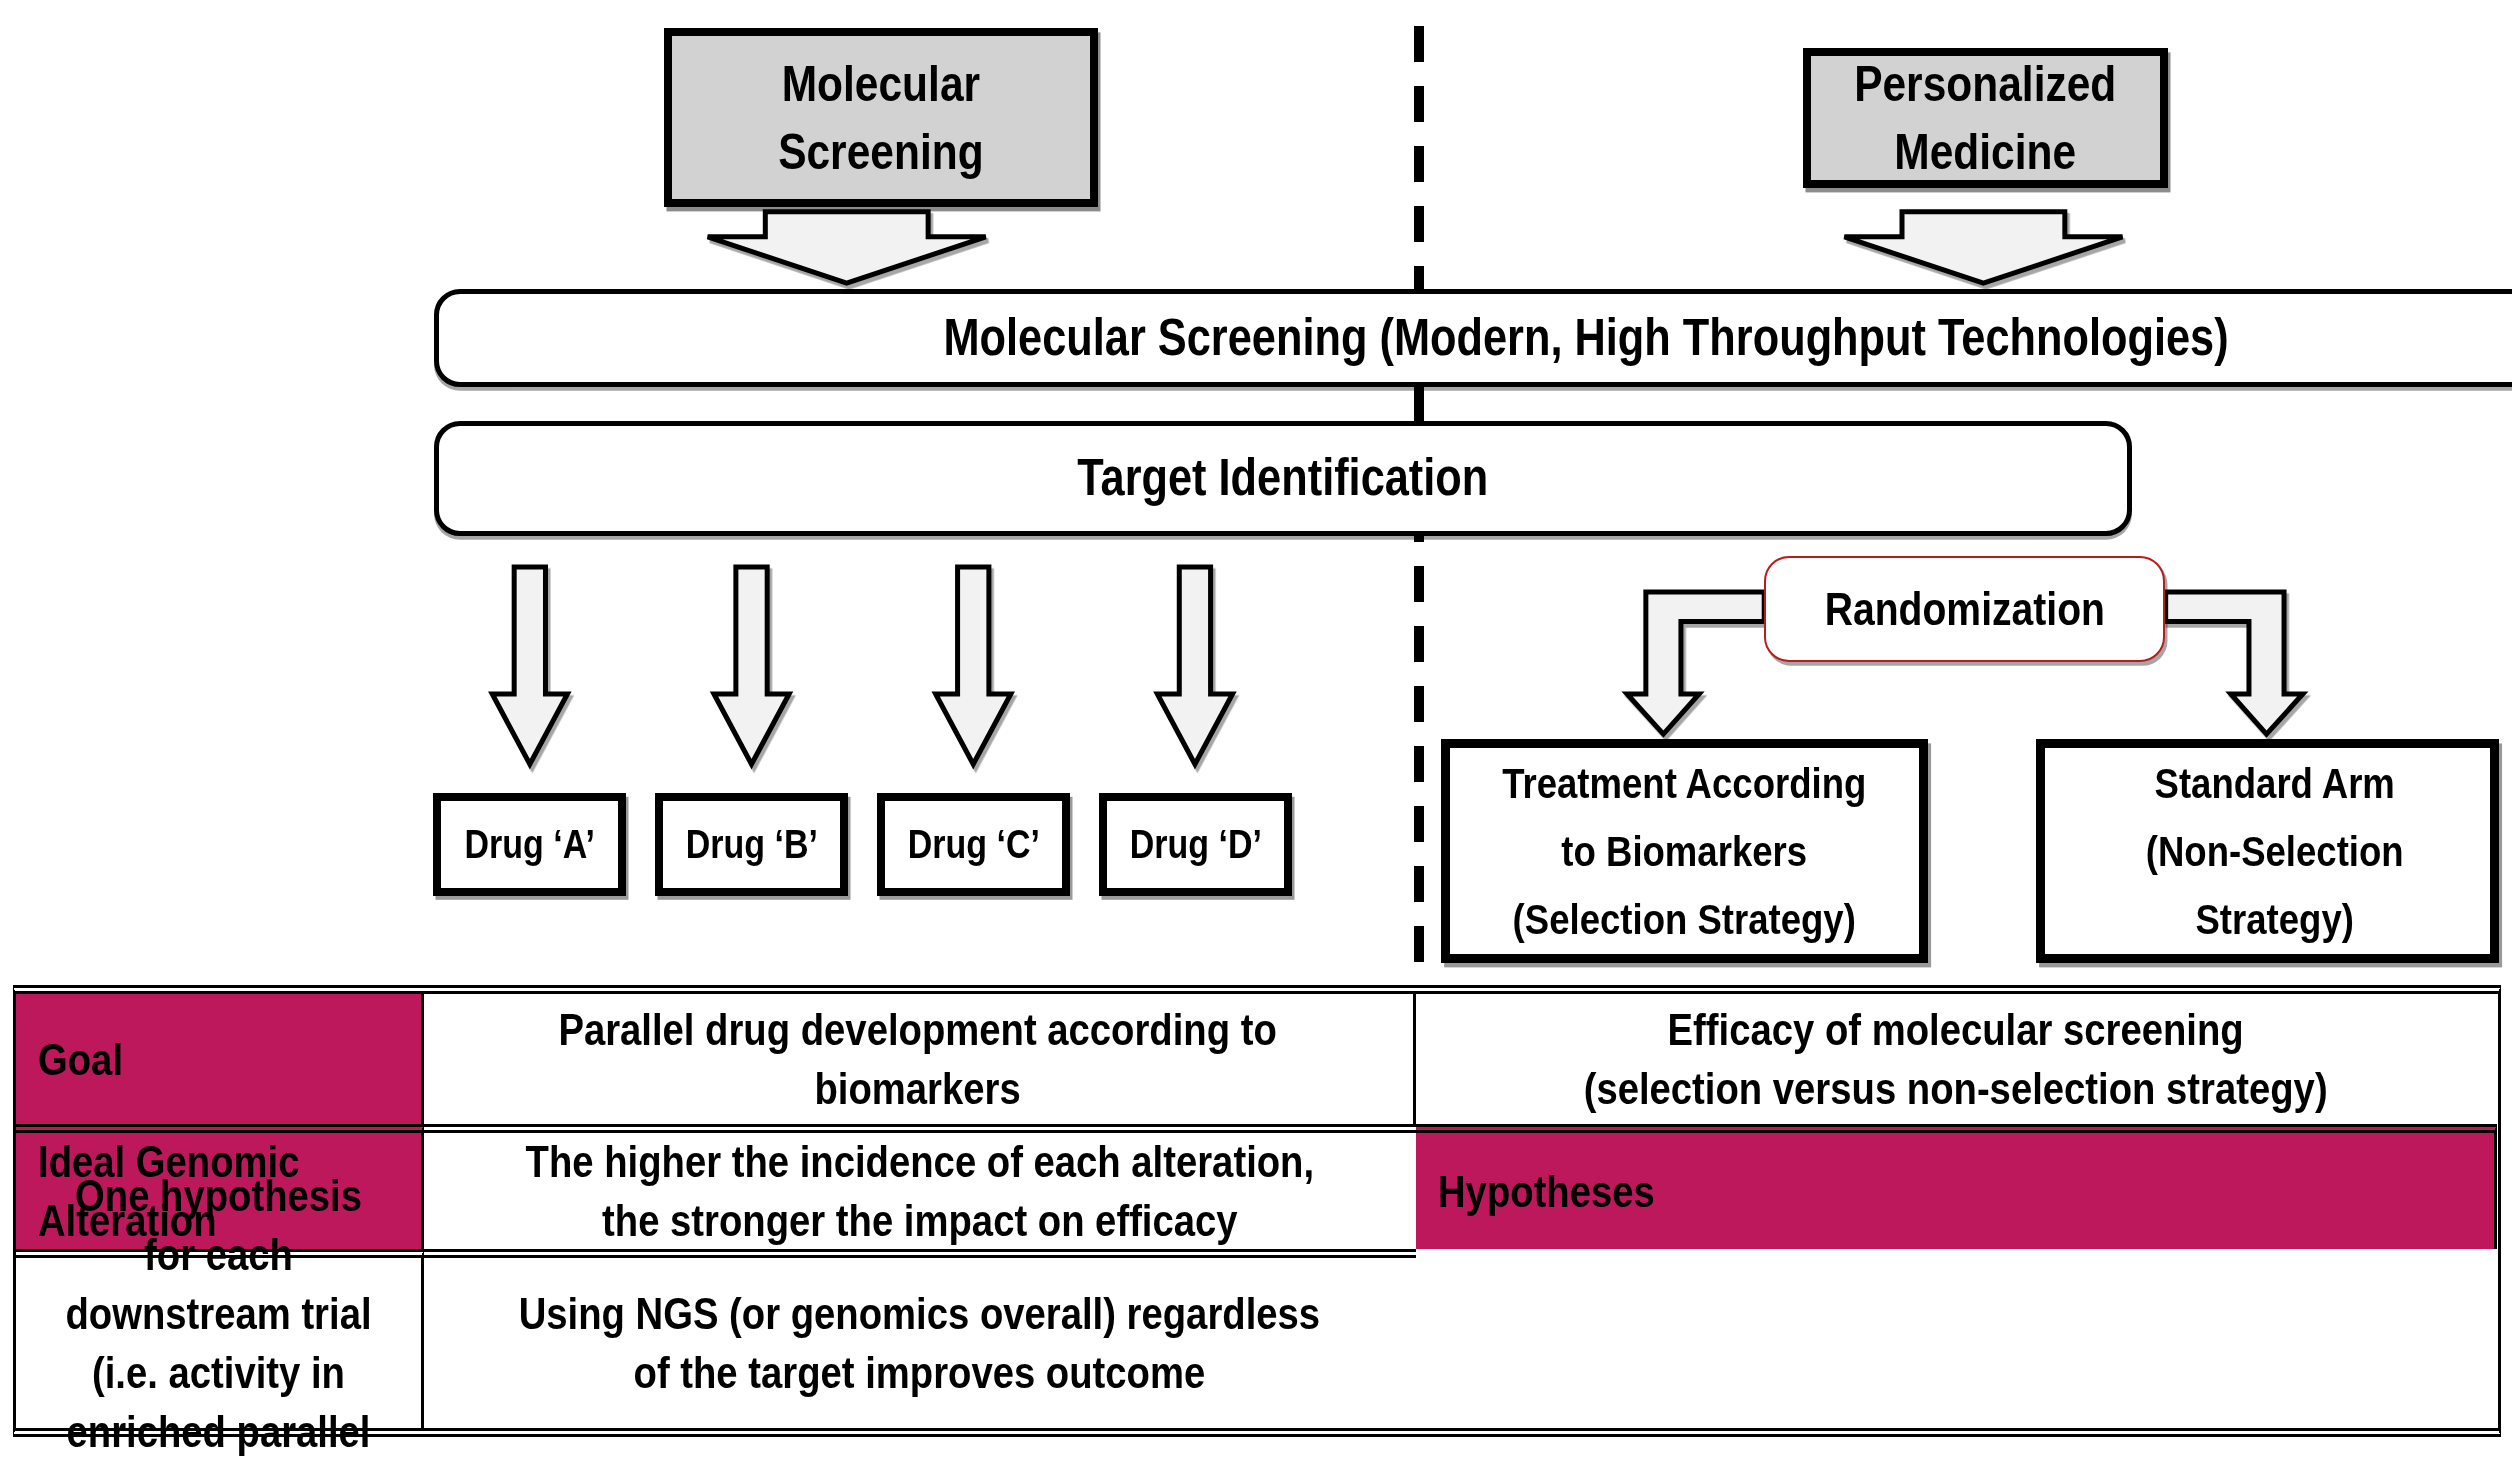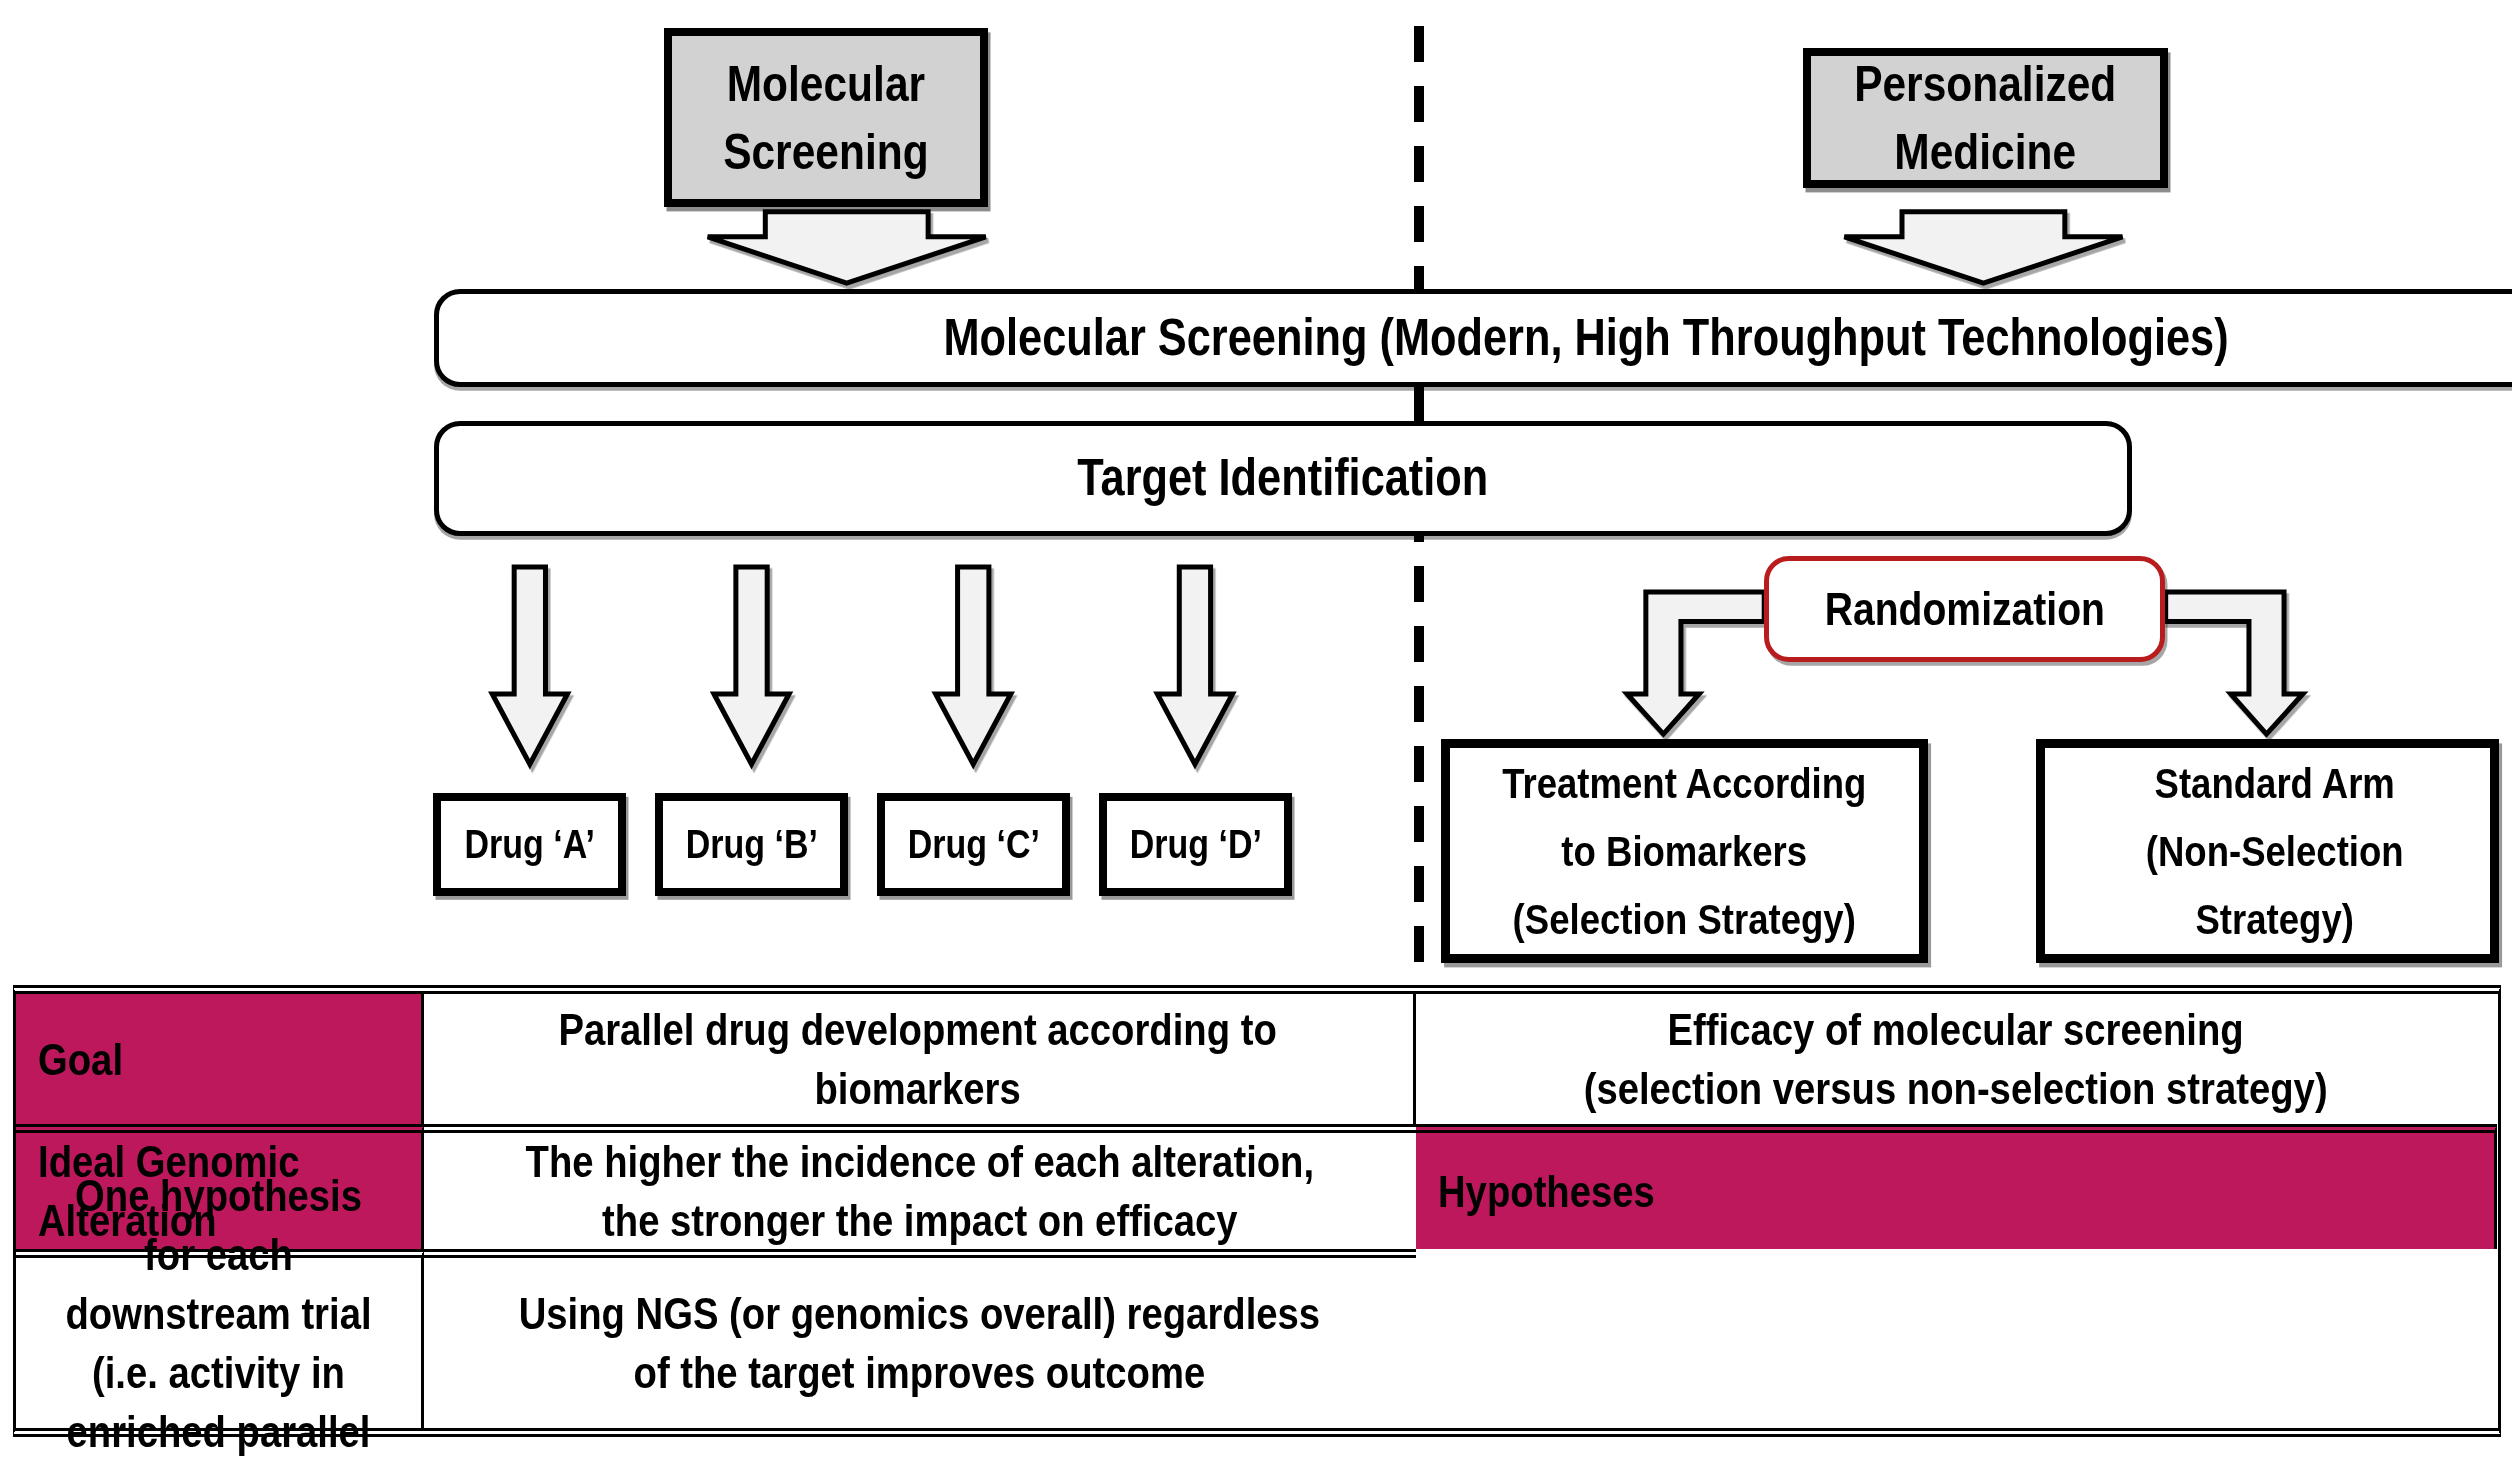--- a/index.html
+++ b/index.html
@@ -18,41 +18,41 @@
     background:repeating-linear-gradient(to bottom,#000 0 36px,transparent 36px 60px);
   }
 
   
   .graybox{
     border:8.1px solid #000;background:#d2d2d2;z-index:3;
     box-shadow:2.5px 4.4px 0 rgba(0,0,0,0.45);
     font-size:50px;
   }
   .graybox .tx{line-height:68px;}
-  #gray-left{left:664px;top:28px;width:324px;height:179px;}
+  #gray-left{left:664px;top:28px;width:434px;height:179px;}
   #gray-right{left:1803px;top:28px;width:365px;height:140px;margin-top:20px;}
 
   
   .banner{
     border:5.6px solid #000;border-radius:26px;background:#fff;z-index:3;
     box-shadow:0 3.8px 0 rgba(0,0,0,0.35);font-size:51px;
   }
   #banner1{left:434px;top:289px;width:2304px;height:98px;}
   #banner2{left:434px;top:421px;width:1698px;height:115px;}
 
   
   .drugbox{
     top:793px;width:193px;height:103px;border:8.1px solid #000;background:#fff;z-index:3;
     box-shadow:2.5px 3.8px 0 rgba(0,0,0,0.4);font-size:40px;
   }
   #drug-a{left:433px;} #drug-b{left:655px;} #drug-c{left:877px;} #drug-d{left:1099px;}
 
   
   #randomization{
-    left:1764px;top:556px;width:401px;height:106px;border:5px solid #b91c1c;border-radius:25px;
+    left:1764px;top:556px;width:401px;height:106px;border:2px solid #b91c1c;border-radius:25px;
     background:#fff;z-index:3;box-shadow:2.5px 3.8px 0 rgba(0,0,0,0.35);font-size:46px;
   }
 
   
   .armbox{
     top:739px;height:224px;border:9.4px solid #000;background:#fff;z-index:3;
     box-shadow:3.1px 4.4px 0 rgba(0,0,0,0.4);font-size:43px;
   }
   .armbox .tx{line-height:68px;}
   #treatment{left:1441px;width:487px;}

